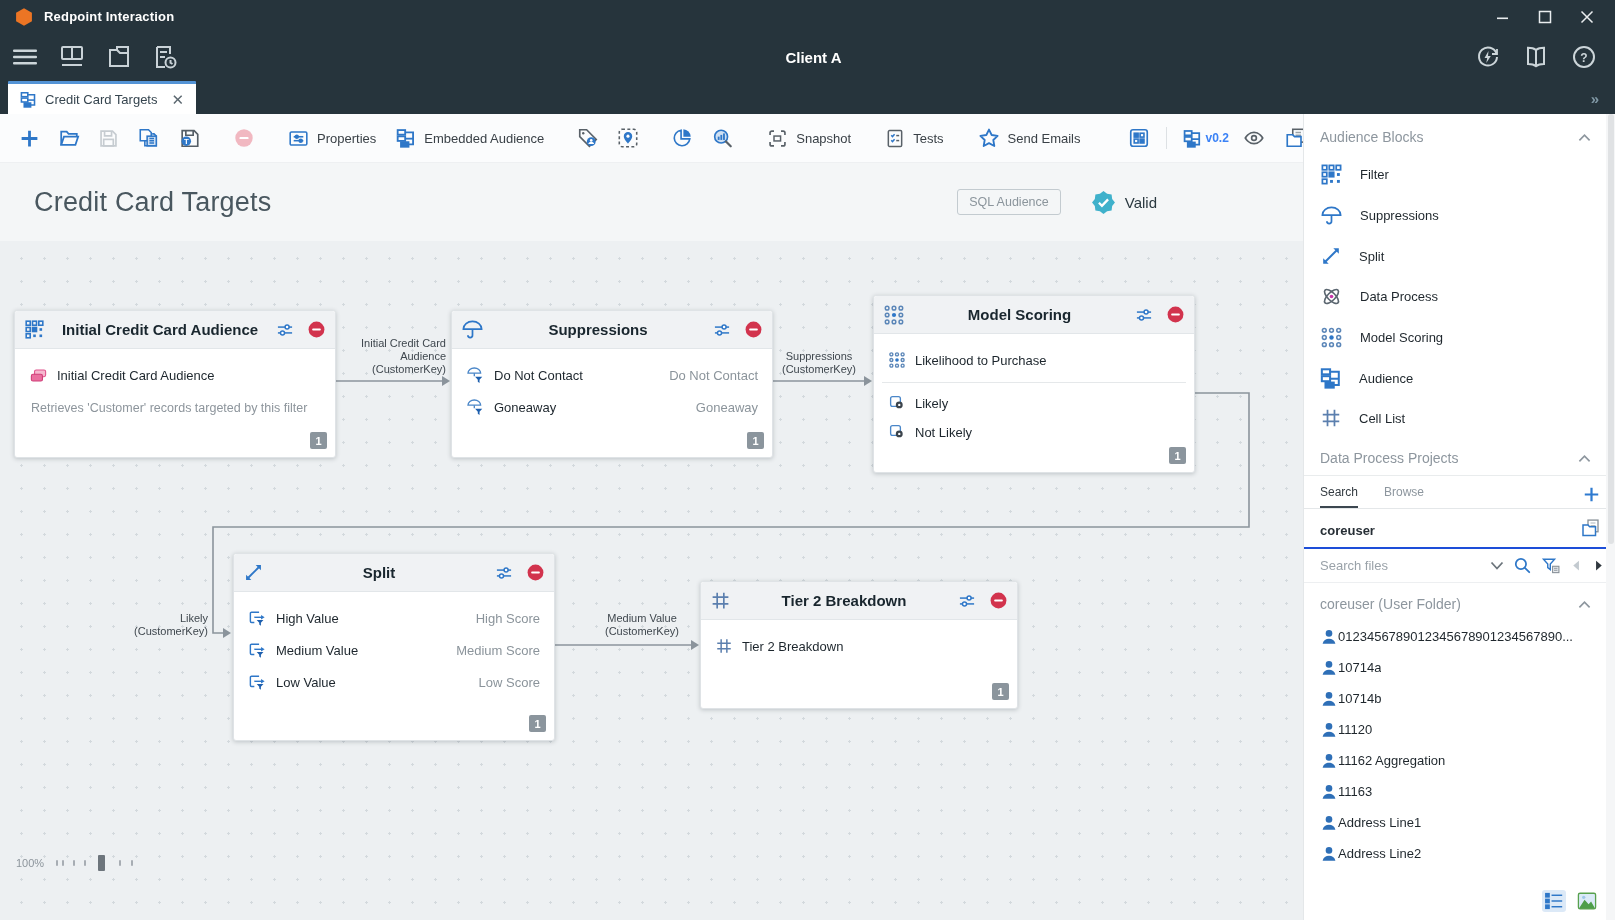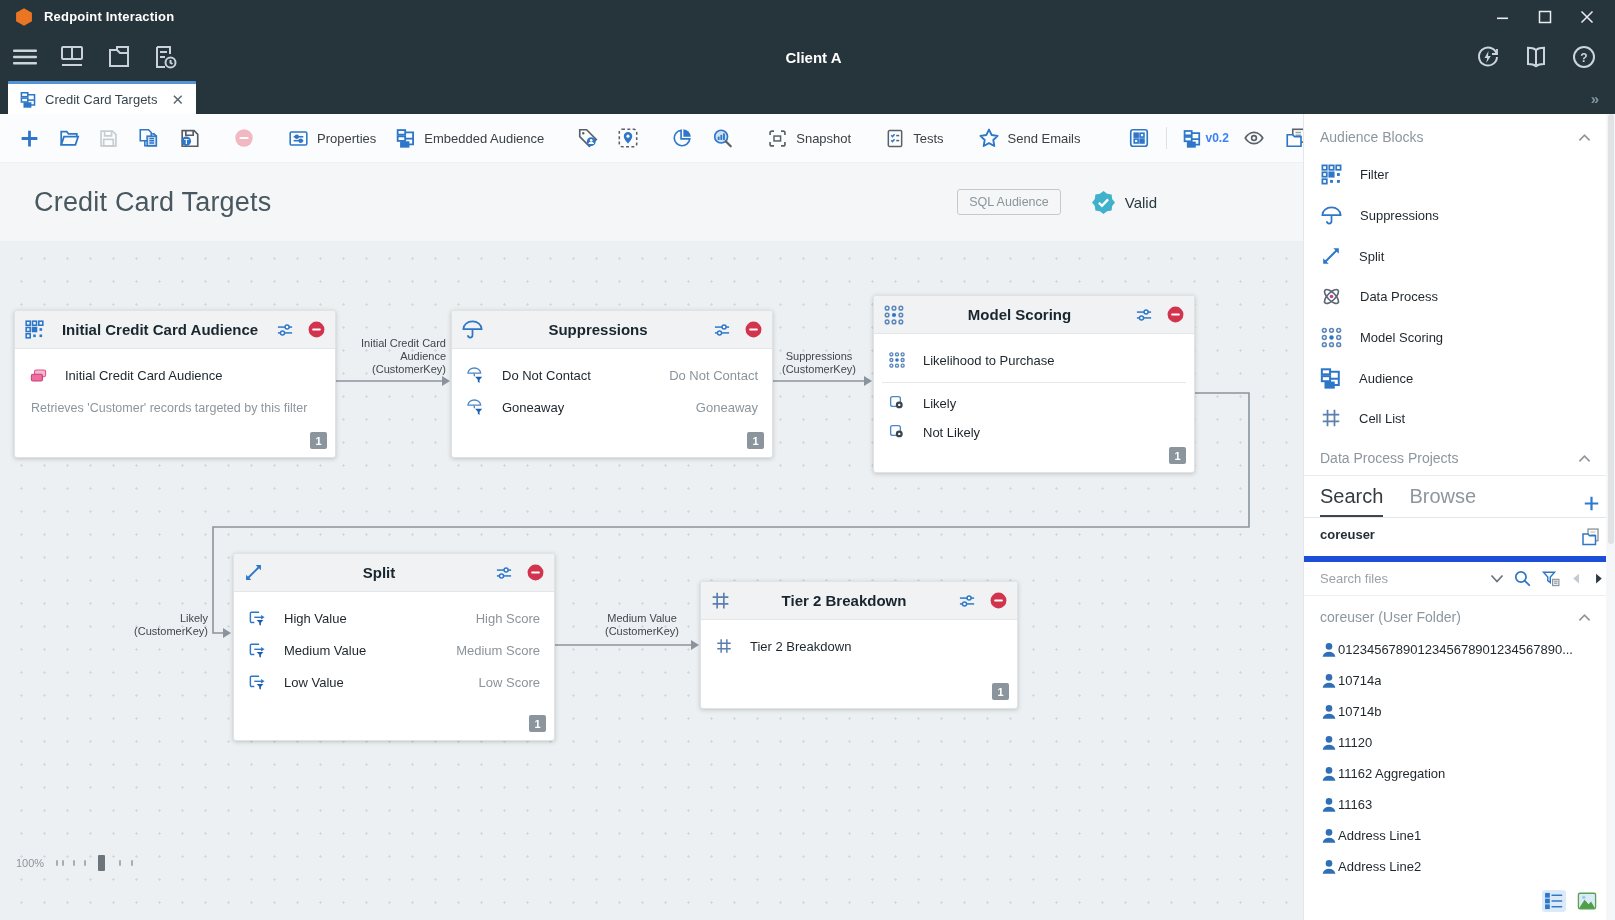--- a/index.html
+++ b/index.html
@@ -51,21 +51,21 @@
   .wires{position:absolute;left:0;top:0;pointer-events:none}
   .wlabel{position:absolute;font-size:11px;line-height:13px;color:#3f474e}
 
   .node{position:absolute;background:#fff;border:1px solid #dfe3e6;border-radius:3px;box-shadow:0 1px 4px rgba(50,62,72,.25)}
   .node-header{height:38px;background:#f0f2f4;border-bottom:1px solid #e2e6e9;display:flex;align-items:center;padding:0 9px;gap:8px;border-radius:3px 3px 0 0}
   .nicon{display:flex;flex:0 0 auto}
   .ntitle{flex:1;text-align:center;font-weight:bold;font-size:15px;color:#19262e;white-space:nowrap;overflow:hidden}
   .nset{display:flex;flex:0 0 auto;margin-right:4px}
   .ndel{display:flex;flex:0 0 auto}
   .node-body{position:relative;padding:4px 14px;height:calc(100% - 38px)}
-  .nrow{display:flex;align-items:center;gap:17px;margin:13px 0;font-size:13px}
+  .nrow{display:flex;align-items:center;gap:9px;margin:13px 0;font-size:13px}
   .rlabel{color:#1d262d;white-space:nowrap}
   .rvalue{margin-left:auto;color:#8b949b;white-space:nowrap}
   .ndesc{color:#8d959c;font-size:12.5px;margin:16px 0 0 2px}
   .nsep{height:1px;background:#e5e8ea;margin:10px -6px}
   .ncount{position:absolute;right:8px;bottom:8px;background:#8b959d;color:#fff;font-size:11px;font-weight:bold;width:17px;height:17px;border-radius:2px;display:flex;align-items:center;justify-content:center}
 
   
   .zoomctl{position:absolute;left:16px;top:614px;display:flex;align-items:center;color:#8d959c;font-size:11px}
   .zticks{display:flex;align-items:center;margin-left:12px}
   .ztick{width:2px;height:6px;background:#a7adb3;border-radius:1px}
@@ -73,25 +73,25 @@
 
   
   .sidebar{width:312px;background:#fff;border-left:1px solid #e4e7e9;display:flex;flex-direction:column;position:relative;flex:0 0 auto}
   .sb-scrolltrack{position:absolute;right:0;top:0;bottom:0;width:9px;background:#f5f6f7}
   .sb-scrollthumb{position:absolute;right:1.5px;top:0;width:6px;height:430px;background:#e0e2e4;border-radius:3px}
   .sb-header{display:flex;align-items:center;justify-content:space-between;padding:15px 24px 9px 16px;color:#8d969e;font-size:14px}
   .sb-item{display:flex;align-items:center;gap:17px;padding:9px 16px;font-size:13px;color:#1f272d}
   .sb-item svg{flex:0 0 auto}
   .dpp-panel{border-top:1px solid #e9eced}
   .tabs-row{display:flex;align-items:flex-end;padding:9px 14px 0 16px;border-bottom:1px solid #e4e7e9}
-  .sb-tab{margin-right:26px;font-size:20px;padding-bottom:7px;border-bottom:2px solid transparent}
+  .sb-tab{margin-right:26px;font-size:12px;padding-bottom:7px;border-bottom:2px solid transparent}
   .sb-tab.active{color:#333b41;border-bottom-color:#3c4750}
   .sb-tab.inactive{color:#8d969e}
   .add-btn{margin-left:auto;display:flex;align-items:flex-start;padding-bottom:4px}
-  .project-row{display:flex;align-items:flex-start;padding:9px 14px 9px 16px;border-bottom:6px solid #1d4ed8;font-weight:bold;font-size:13px;color:#262e35}
+  .project-row{display:flex;align-items:flex-end;padding:9px 14px 9px 16px;border-bottom:2px solid #1d4ed8;font-weight:bold;font-size:13px;color:#262e35}
   .project-row .picon{margin-left:auto;display:flex}
   .search-row{display:flex;align-items:center;padding:7px 10px 7px 16px;border-bottom:1px solid #edeff1;gap:9px}
   .search-row input{border:none;outline:none;flex:1;font-size:13px;color:#1d4ed8;min-width:0;background:transparent}
   .search-row input::placeholder{color:#9aa2a9}
   .file-item{display:flex;align-items:center;gap:0;padding:6.5px 16px;font-size:13px;color:#1f272d;white-space:nowrap;overflow:hidden}
   .file-item span{overflow:hidden;text-overflow:ellipsis}
   .sb-bottom{margin-top:auto;display:flex;justify-content:flex-end;align-items:center;gap:9px;padding:5px 16px 8px}
   .view-btn{display:flex;padding:2px;border-radius:3px}
   .view-btn.active{background:#dce9f7}
 </style>

